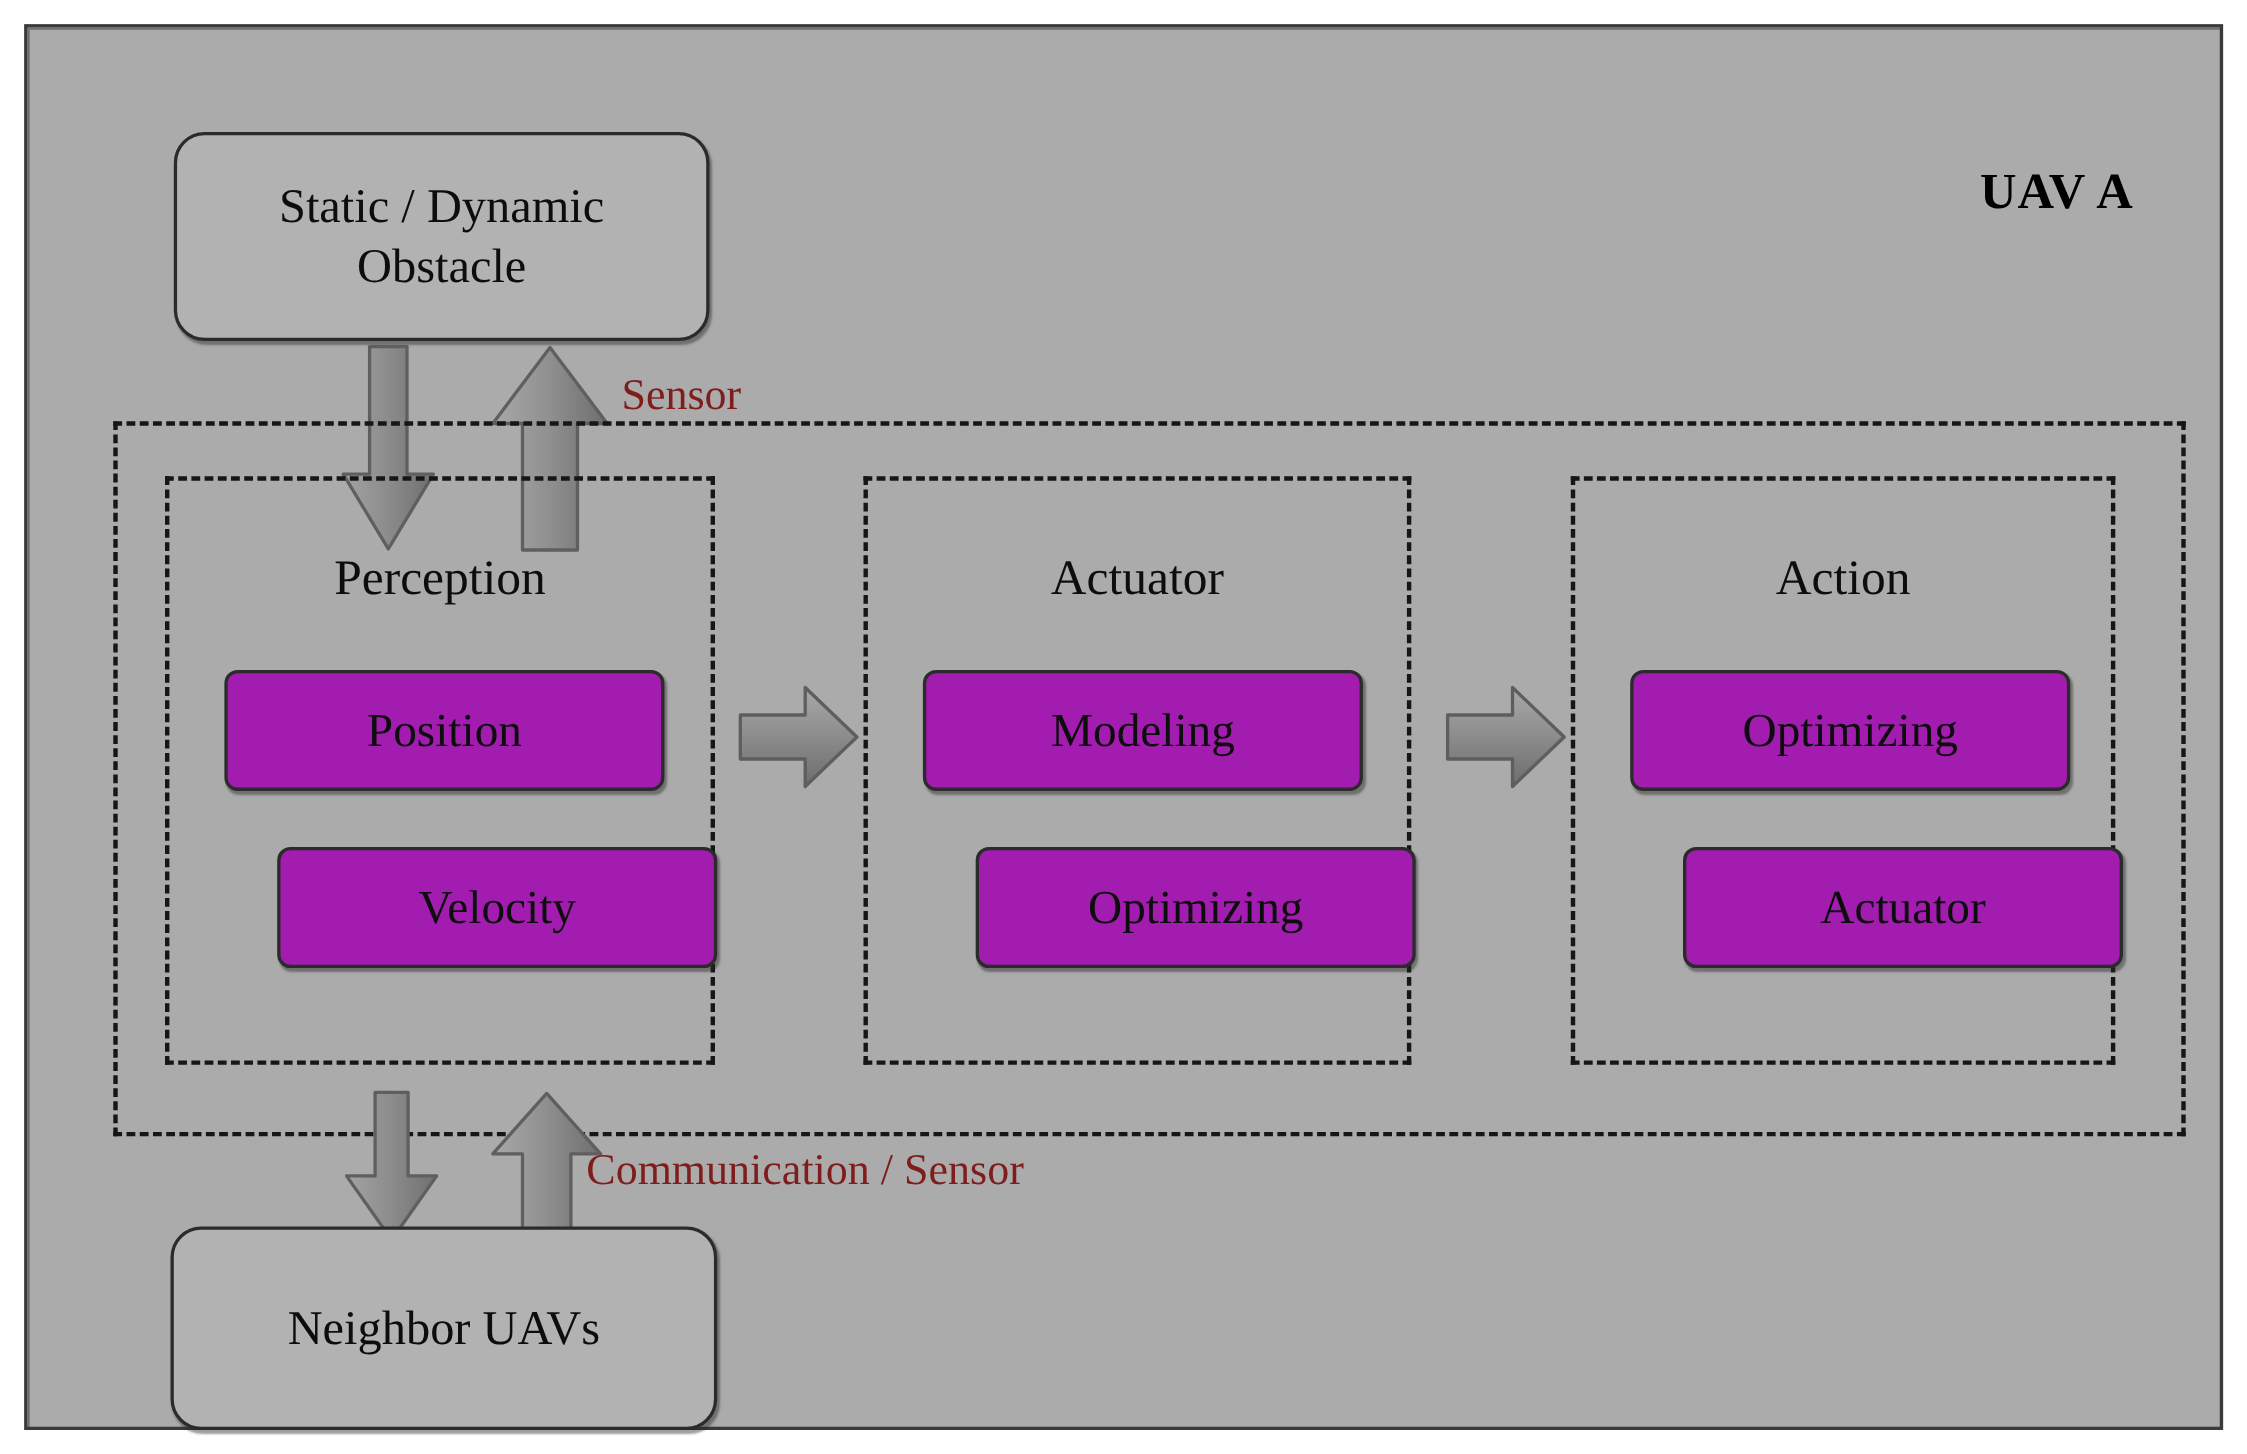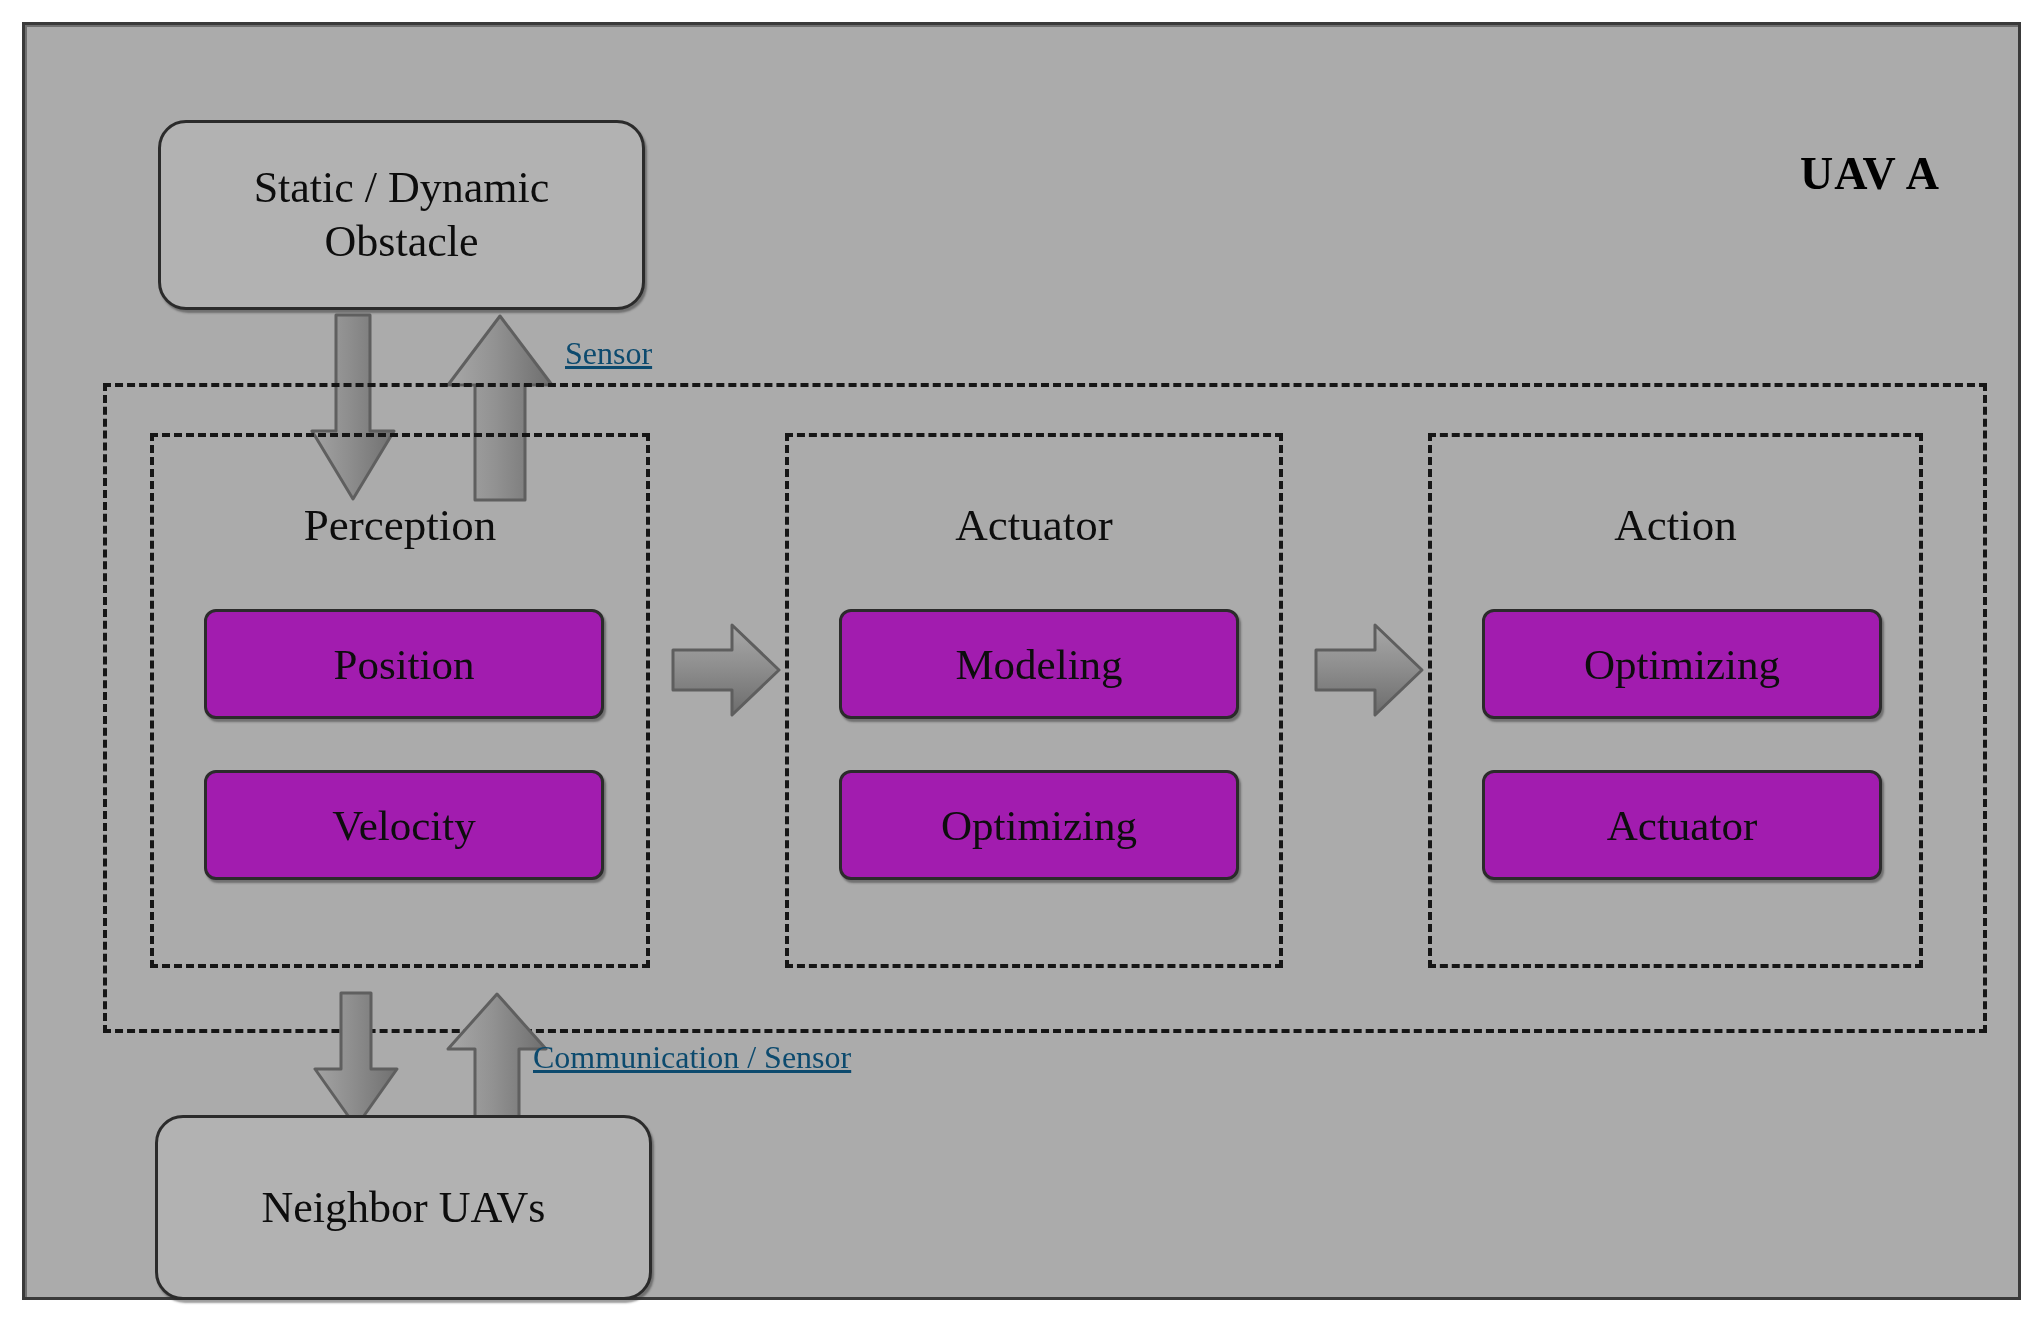--- a/index.html
+++ b/index.html
@@ -115,30 +115,29 @@
     box-sizing: border-box;
     display: flex;
     align-items: center;
     justify-content: center;
     font-size: 43px;
     color: #0d0d0d;
     box-shadow: 2px 3px 2px rgba(40,40,40,0.45);
     height: 110px;
   }
   .sub-row-1 { top: 172px; }
-  .sub-row-2 { top: 333px; }
+  .sub-row-2 { top: 333px; margin-left: 48px; }
   .sub-narrow { left: 50px; width: 400px; }
 
   
   .edge-label {
     position: absolute;
-    font-size: 32px;
-    color: #0c4a6e;
+    font-size: 40px;
+    color: #7f1d1d;
     white-space: nowrap;
-    text-decoration: underline;
   }
   #sensor-label { left: 540px; top: 310px; }
   #comm-label   { left: 508px; top: 1014px; }
 
   
   .arrow {
     position: absolute;
   }
   .arrow svg { display: block; }
 

